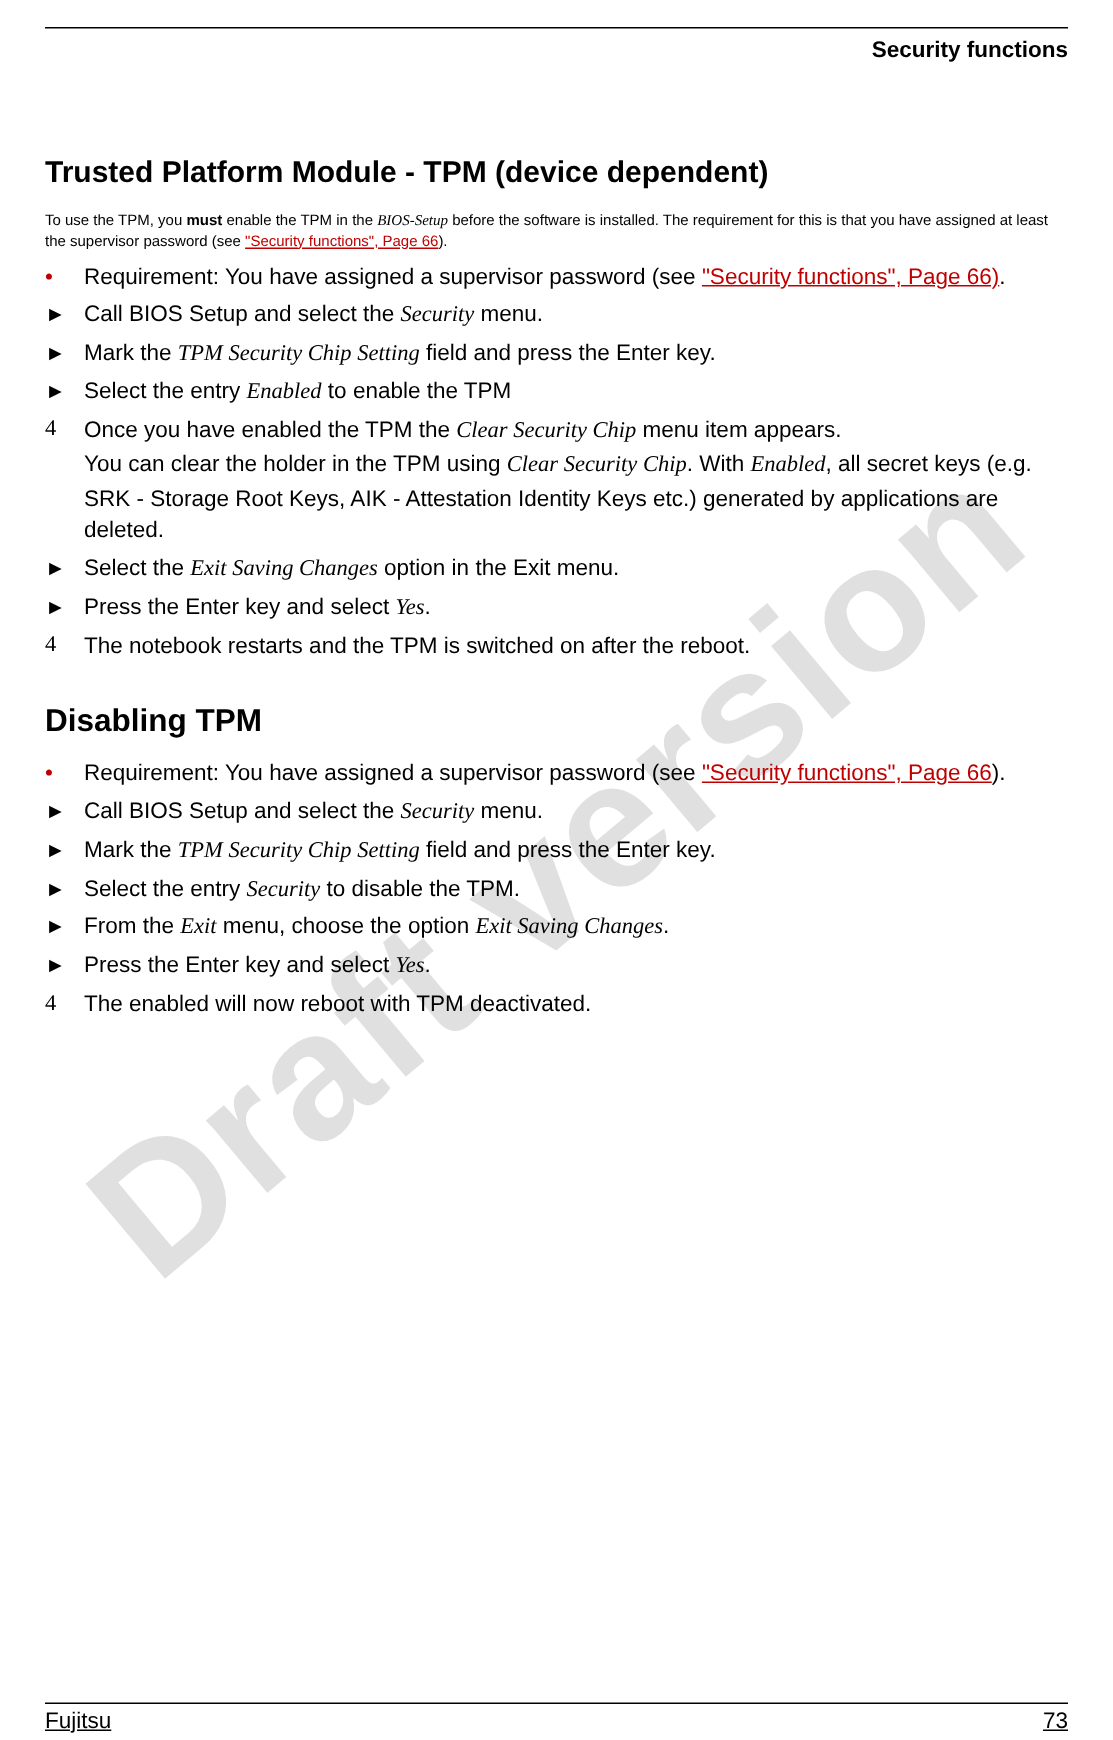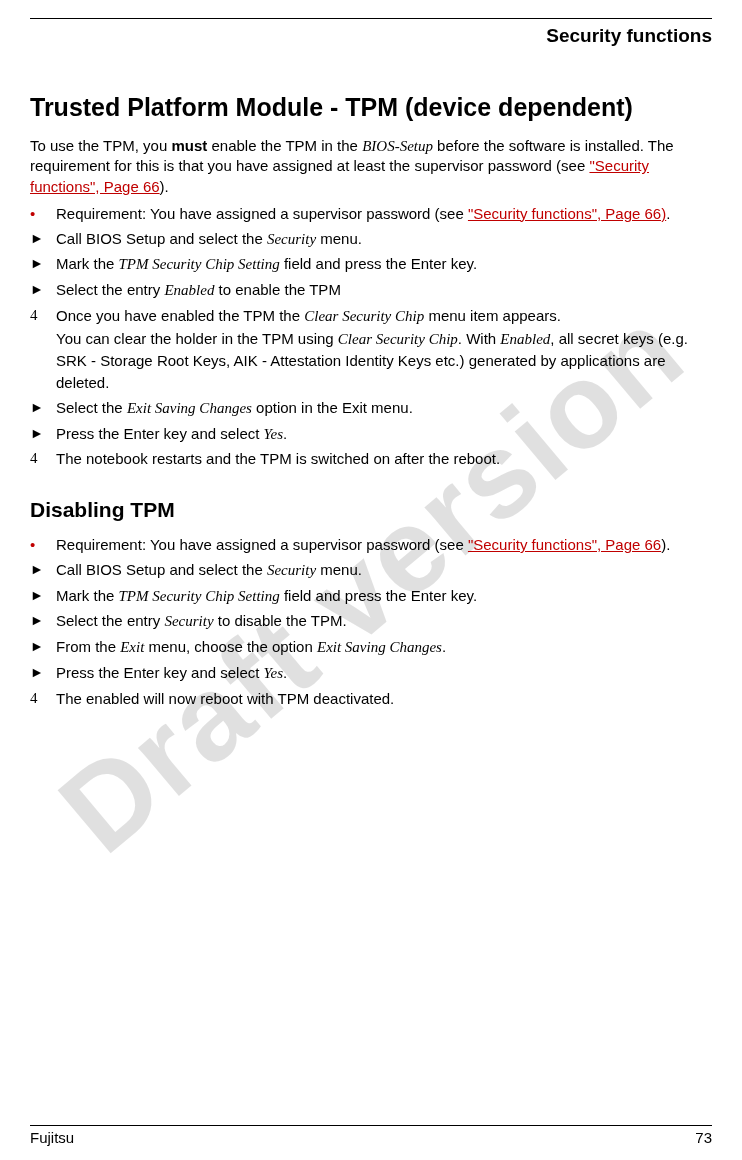--- a/index.html
+++ b/index.html
@@ -13,36 +13,36 @@
       font-weight: 700;
       color: rgba(0,0,0,0.12);
       white-space: nowrap;
       letter-spacing: 2px;
       pointer-events: none;
       user-select: none;
       z-index: 0;
     }
     .content { position: relative; z-index: 1; }
     .hr-top { border: 0; border-top: 1.5px solid #000; margin-bottom: 6px; }
-    .hdr { text-align: right; font-weight: 700; font-size: 19px; margin-bottom: 46px; }
-    h1 { font-size: 25px; font-weight: 700; margin-bottom: 14px; }
+    .hdr { text-align: right; font-weight: 700; font-size: 15px; margin-bottom: 62px; }
+    h1 { font-size: 20px; font-weight: 700; margin-bottom: 14px; }
     h2 { font-size: 21px; font-weight: 700; margin: 28px 0 12px; }
-    p.intro { font-size: 15px; line-height: 1.35; margin-bottom: 6px; }
+    p.intro { font-size: 10px; line-height: 1.35; margin-bottom: 6px; }
     .bold { font-weight: 700; }
     .italic { font-style: italic; font-family: "Times New Roman", Times, serif; }
     a.link { color: #c00000; text-decoration: underline; }
     ul.steps { list-style: none; padding-left: 0; margin: 0; }
     ul.steps > li { display: flex; align-items: flex-start; font-size: 15px; line-height: 1.45; margin-bottom: 3px; }
     ul.steps > li > .mk { flex: 0 0 26px; font-weight: 400; }
     ul.steps > li > .mk.dot { color: #c00000; font-size: 15px; }
     ul.steps > li > .mk.tri { font-size: 14px; }
     ul.steps > li > .mk.num { font-family: Georgia, serif; font-size: 15px; }
     ul.steps > li > .body { flex: 1; }
     .sub { margin-top: 8px; }
-    .footer { position: absolute; left: 30px; right: 30px; bottom: 14px; }
+    .footer { position: absolute; left: 30px; right: 30px; bottom: 4px; text-decoration: underline; }
     .hr-bot { border: 0; border-top: 1.5px solid #000; margin-bottom: 3px; }
     .foot-row { display: flex; justify-content: space-between; font-size: 15px; }
   </style>
 </head>
 <body>
 
 <div class="page">
   <div class="watermark">Draft version</div>
 
   <div class="content">

